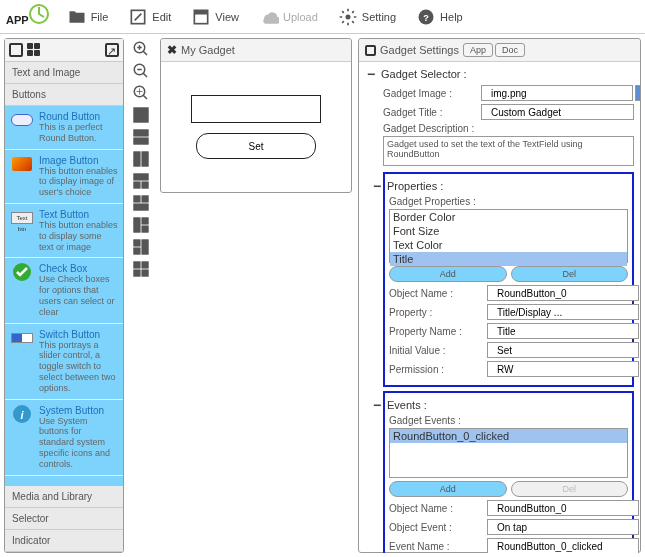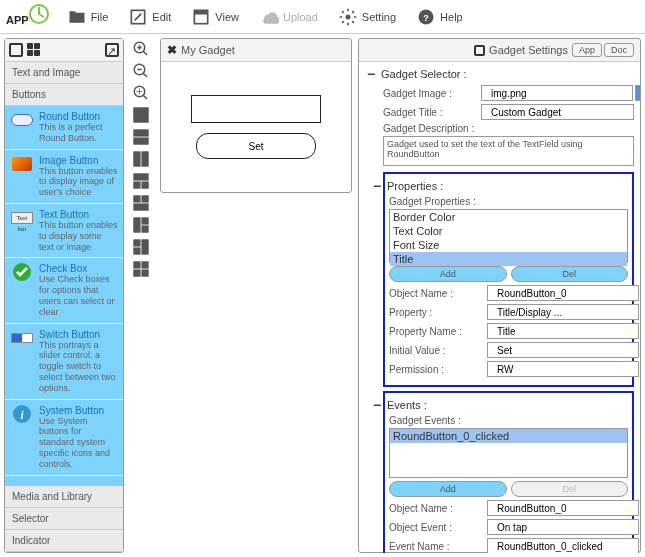--- a/index.html
+++ b/index.html
@@ -26,21 +26,21 @@
 .rail{width:30px;display:flex;flex-direction:column;align-items:center;gap:4px;padding:6px 2px}
 .rail svg{width:18px;height:18px;stroke:#555}
 .canvas-col{width:200px;padding:4px}
 .panel{border:1px solid #999;border-radius:3px;background:#fff}
 .panel-hdr{display:flex;align-items:center;gap:4px;padding:4px 6px;background:#f3f3f3;border-bottom:1px solid #ccc;border-radius:3px 3px 0 0;font-size:10px;color:#555}
 .canvas{height:130px;display:flex;flex-direction:column;align-items:center;justify-content:center;gap:10px;padding:20px}
 .rect{width:130px;height:28px;border:1px solid #222}
 .rbtn{width:120px;height:26px;border:1px solid #222;border-radius:12px;background:#fff;font-size:10px}
 .inspector{flex:1;padding:4px 4px 4px 2px;overflow:hidden}
 .insp-panel{height:100%}
-.insp-hdr{display:flex;align-items:center;justify-content:flex-end}
+.insp-hdr{display:flex;align-items:center;justify-content:flex-start}
 .tabs{display:flex;gap:2px}
 .tab{border:1px solid #999;border-radius:3px;padding:1px 6px;font-size:9px;background:#f5f5f5;color:#555}
 .insp-body{padding:4px 6px 4px 24px;position:relative;height:calc(100% - 22px);overflow-y:auto}
 .section{position:relative;margin-bottom:4px}
 .section-hdr{display:flex;align-items:center;gap:4px;font-size:11px;color:#333;margin-left:-18px;padding:2px 0}
 .minus{width:12px;height:12px;display:inline-flex;align-items:center;justify-content:center;font-weight:bold;font-size:14px;color:#444}
 .row{display:flex;align-items:center;margin:3px 0}
 .row label{flex:0 0 98px;font-size:10px;color:#555}
 .row .ctrl{flex:1;display:flex;gap:2px}
 .inp{flex:1;height:16px;border:1px solid #999;padding:0 9px;font-size:10px;background:#fff}
@@ -299,22 +299,22 @@
 
         <div class="boxed">
         <div class="section">
           <div class="section-hdr">
                 <span class="minus">−</span>
                 <span>Properties :</span>
               </div>
           <div style="font-size:10px;color:#555;margin:2px 0">Gadget Properties :</div>
           <div class="listbox" style="height:54px">
             <div>Border Color</div>
+            <div>Font Size</div>
             <div>Text Color</div>
-            <div>Font Size</div>
             <div class="sel">Title</div>
           </div>
           <div class="btns">
                 <button>Add</button>
                 <button>Del</button>
               </div>
           <div class="row">
                 <label>Object Name :</label>
                 <div class="ctrl">
                   <input class="inp" value="RoundButton_0" style="">

